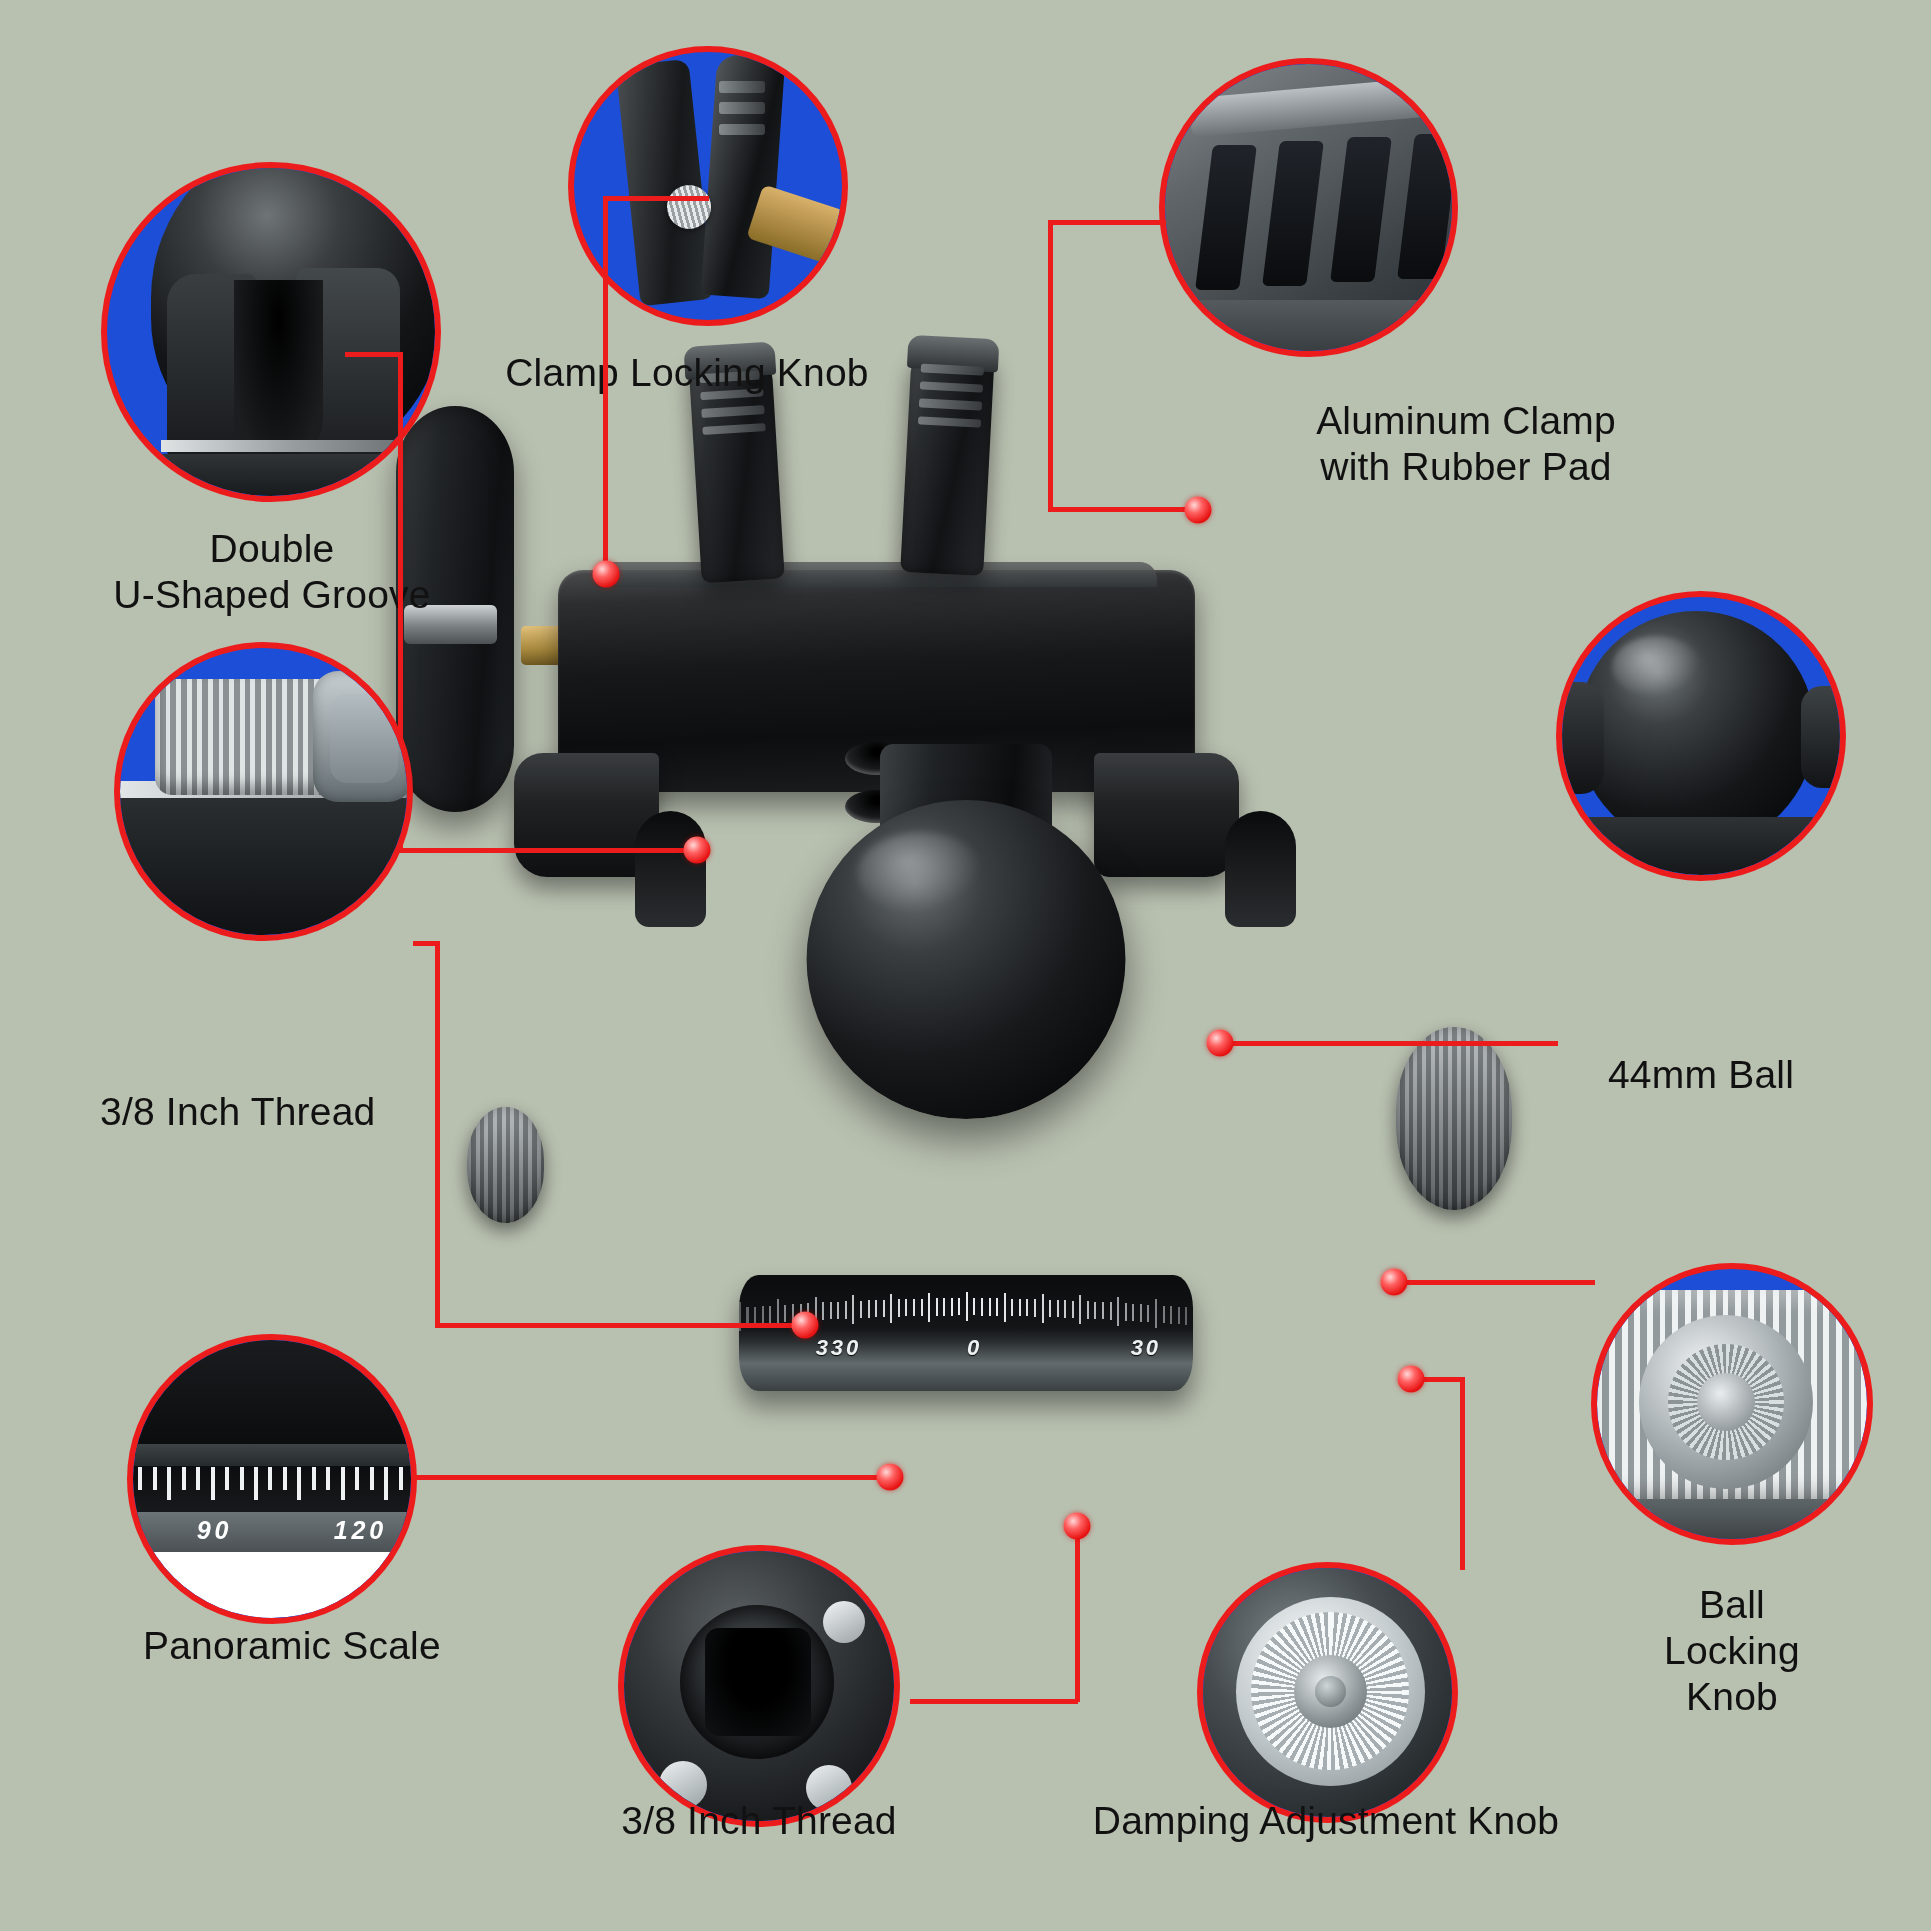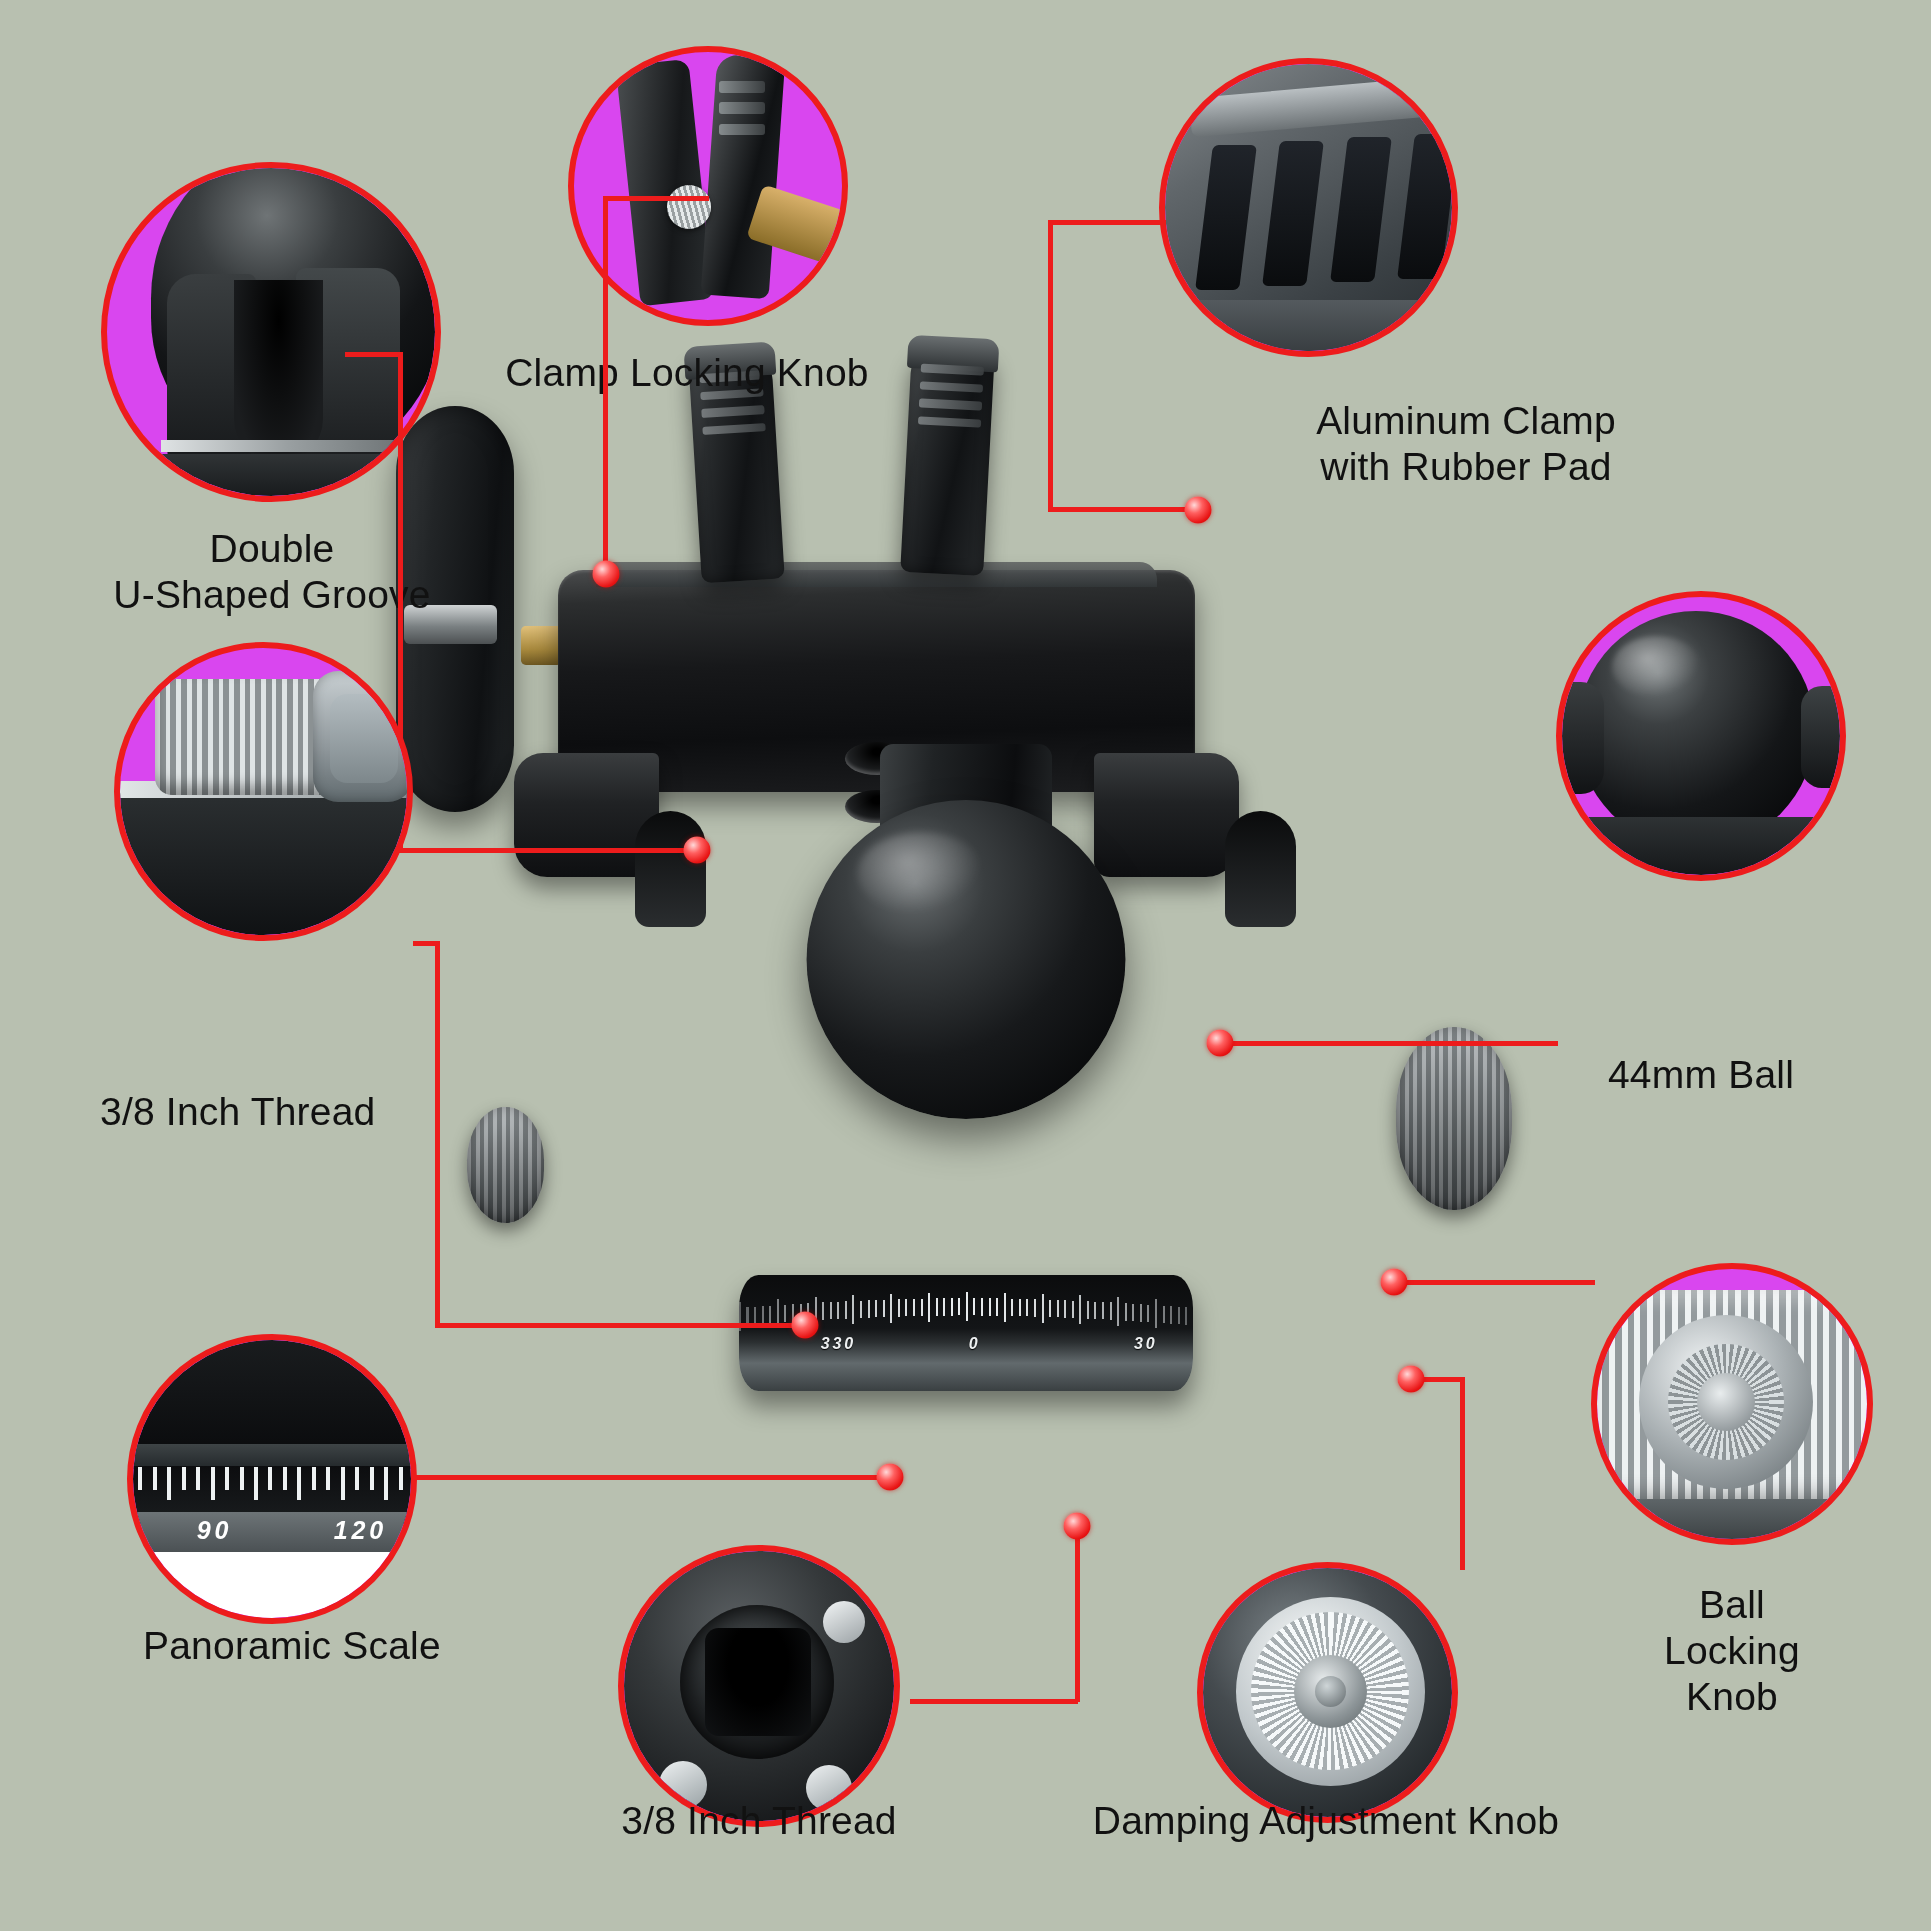--- a/index.html
+++ b/index.html
@@ -22,21 +22,21 @@
     font-weight:400;
   }
   .label.c{text-align:center;transform:translateX(-50%);}
   .label.l{text-align:left;}
 
   
   .bubble{
     position:absolute;
     border-radius:50%;
     border:6.8px solid #ed1c1c;
-    background:#d946ef;
+    background:#1d4ed8;
     overflow:hidden;
     box-sizing:border-box;
   }
   .bubble .inner{position:absolute;inset:0;overflow:hidden;border-radius:50%;}
 
   
   .ln{position:absolute;background:#ed1c1c;}
   .lnh{height:4.8px;}
   .lnv{width:4.8px;}
 
@@ -185,21 +185,21 @@
     position:absolute;left:50%;top:850px;transform:translateX(-50%);
     width:454px;height:116px;
     background:linear-gradient(180deg,#0b0c0d 0%,#131517 46%,#2b2f31 58%,#626a6d 76%,#3a4042 100%);
     border-radius:19.3px/33px;
     overflow:hidden;
     box-shadow:0 15.4px 25px rgba(0,0,0,.4);
   }
   .ticks{position:absolute;left:0;right:0;top:15.4px;height:39px;}
   .ticks i{position:absolute;top:0;width:2.9px;background:#e8ecee;}
   .scalenums{position:absolute;left:0;right:0;top:60px;height:33px;color:#eef1f2;
-    font-size:16px;font-style:italic;font-weight:700;letter-spacing:2.9px;}
+    font-size:22px;font-style:italic;font-weight:700;letter-spacing:2.9px;}
   .scalenums span{position:absolute;transform:translateX(-50%);text-shadow:0 1px 1px #000;}
 </style>
 </head>
 <body>
 
 <div id="stage">
 
   <div id="product">
 
     <div class="wheel">

